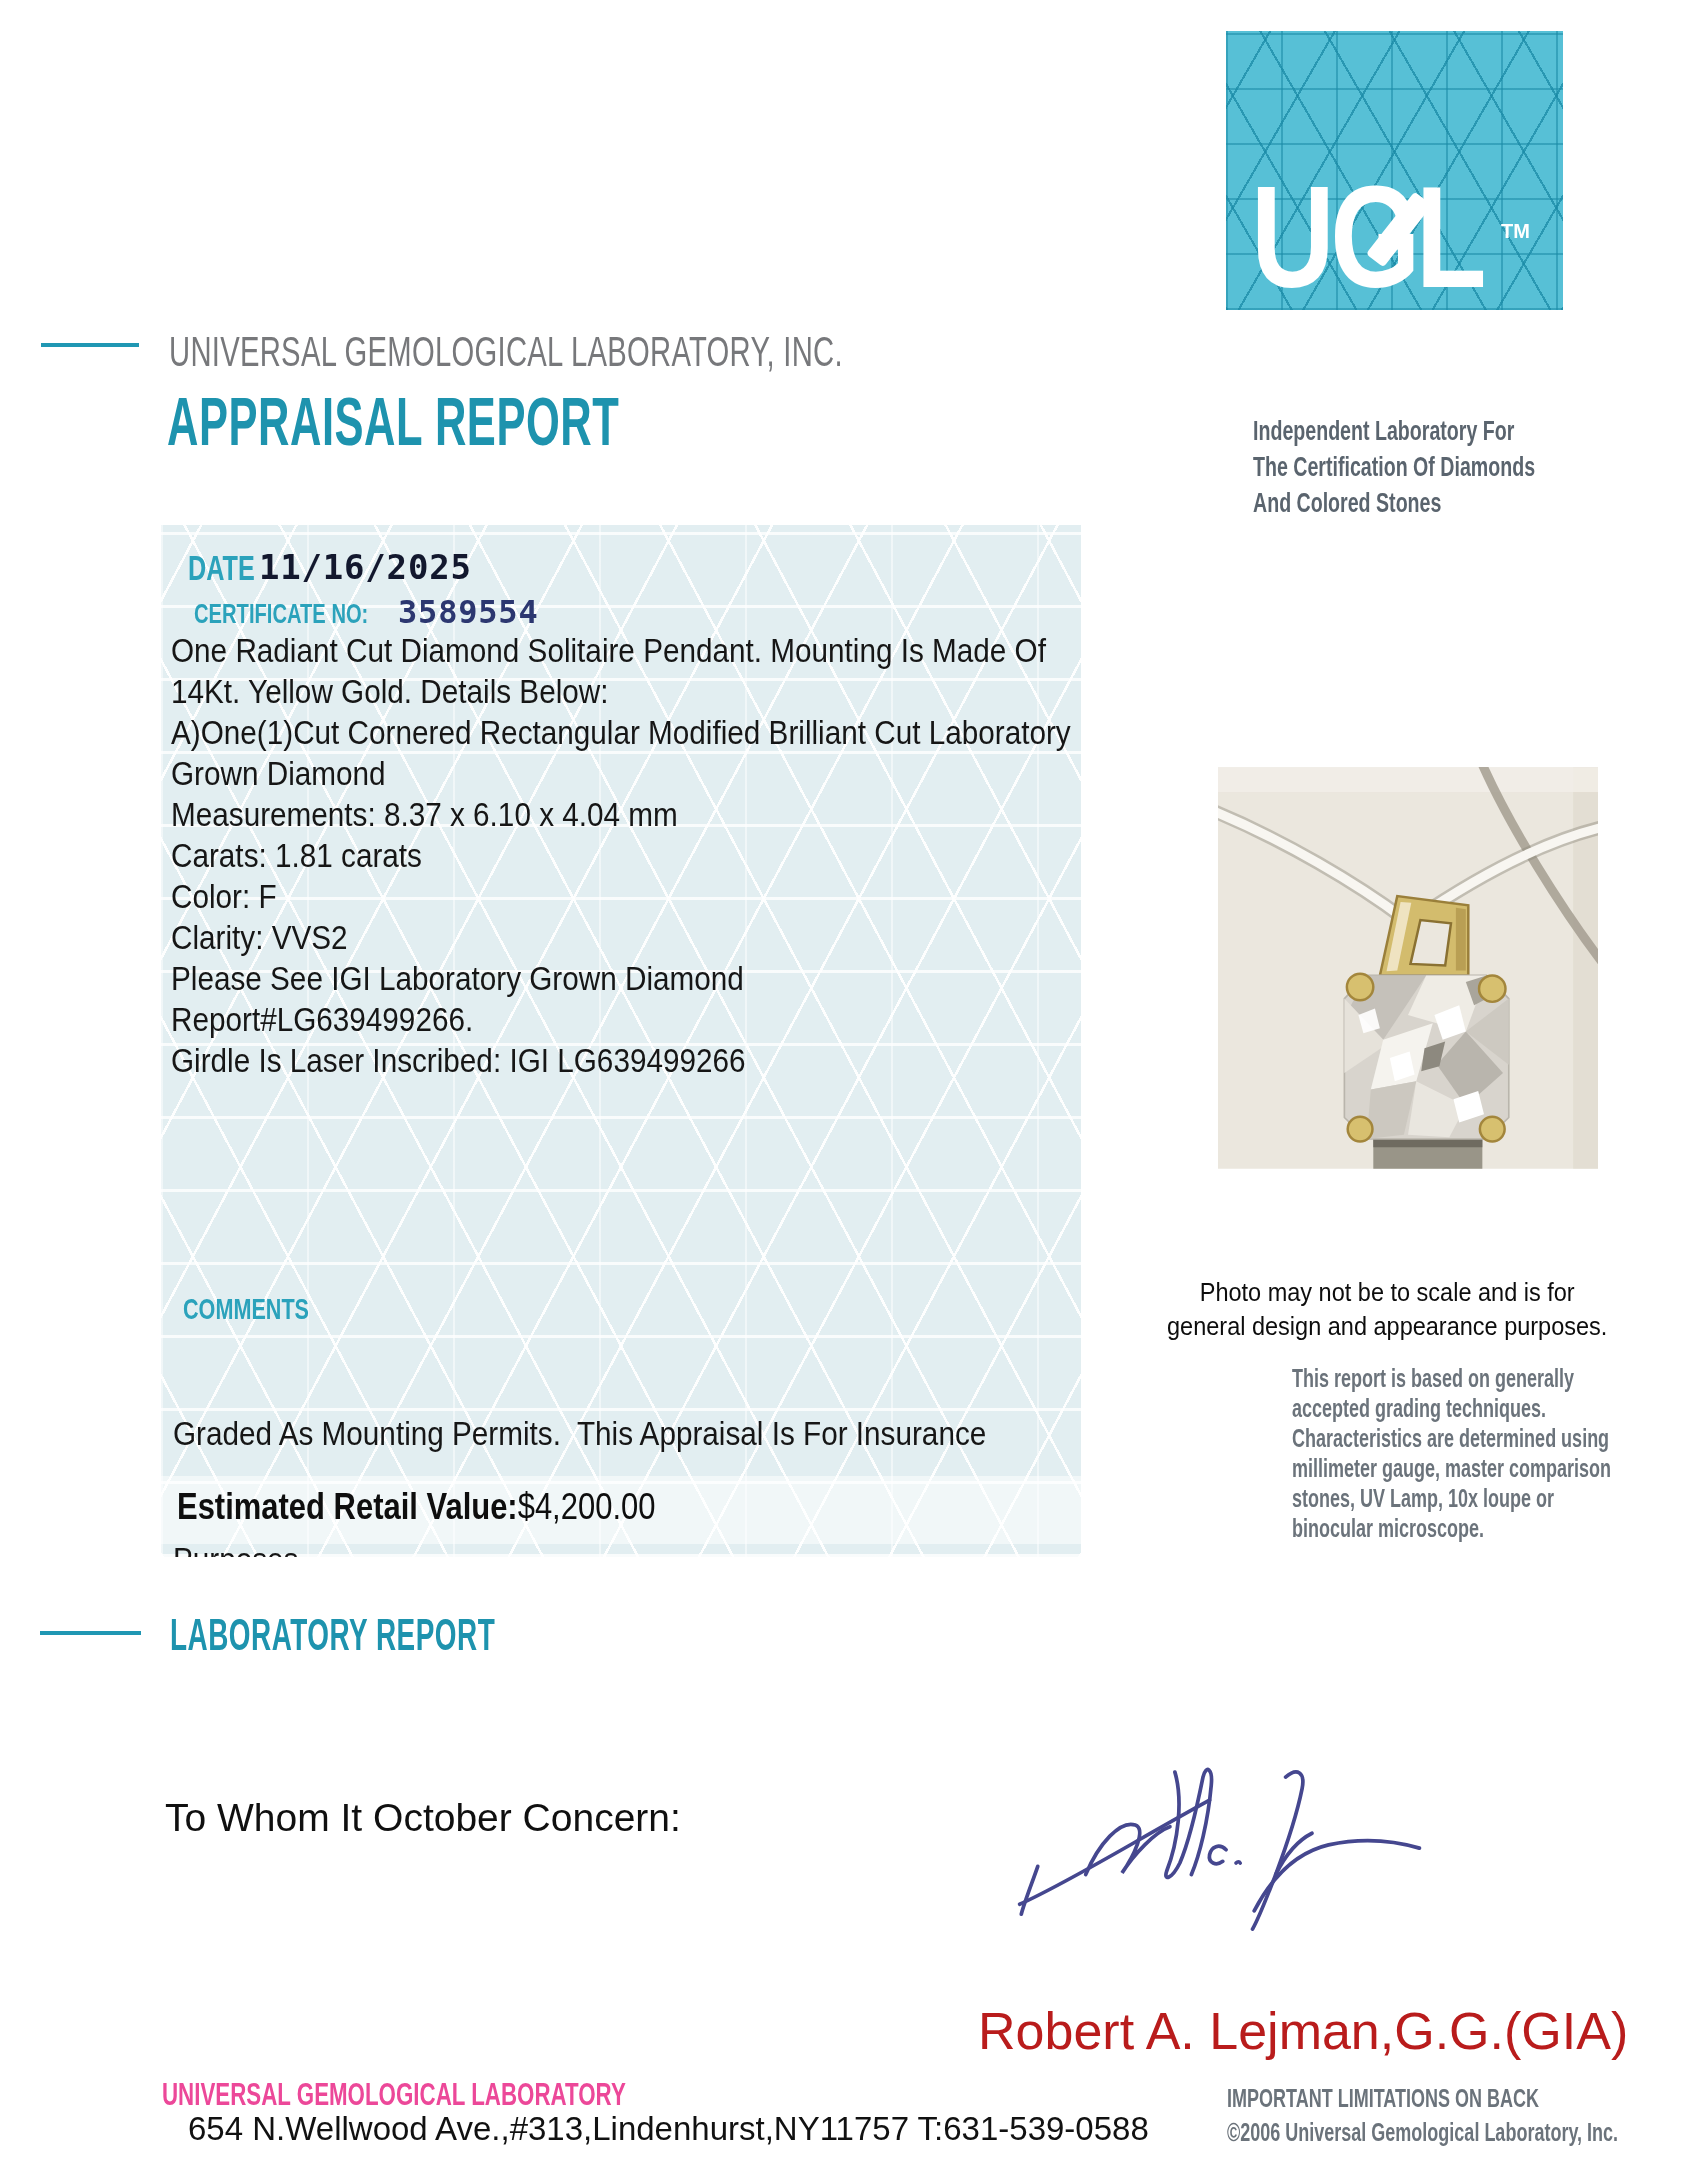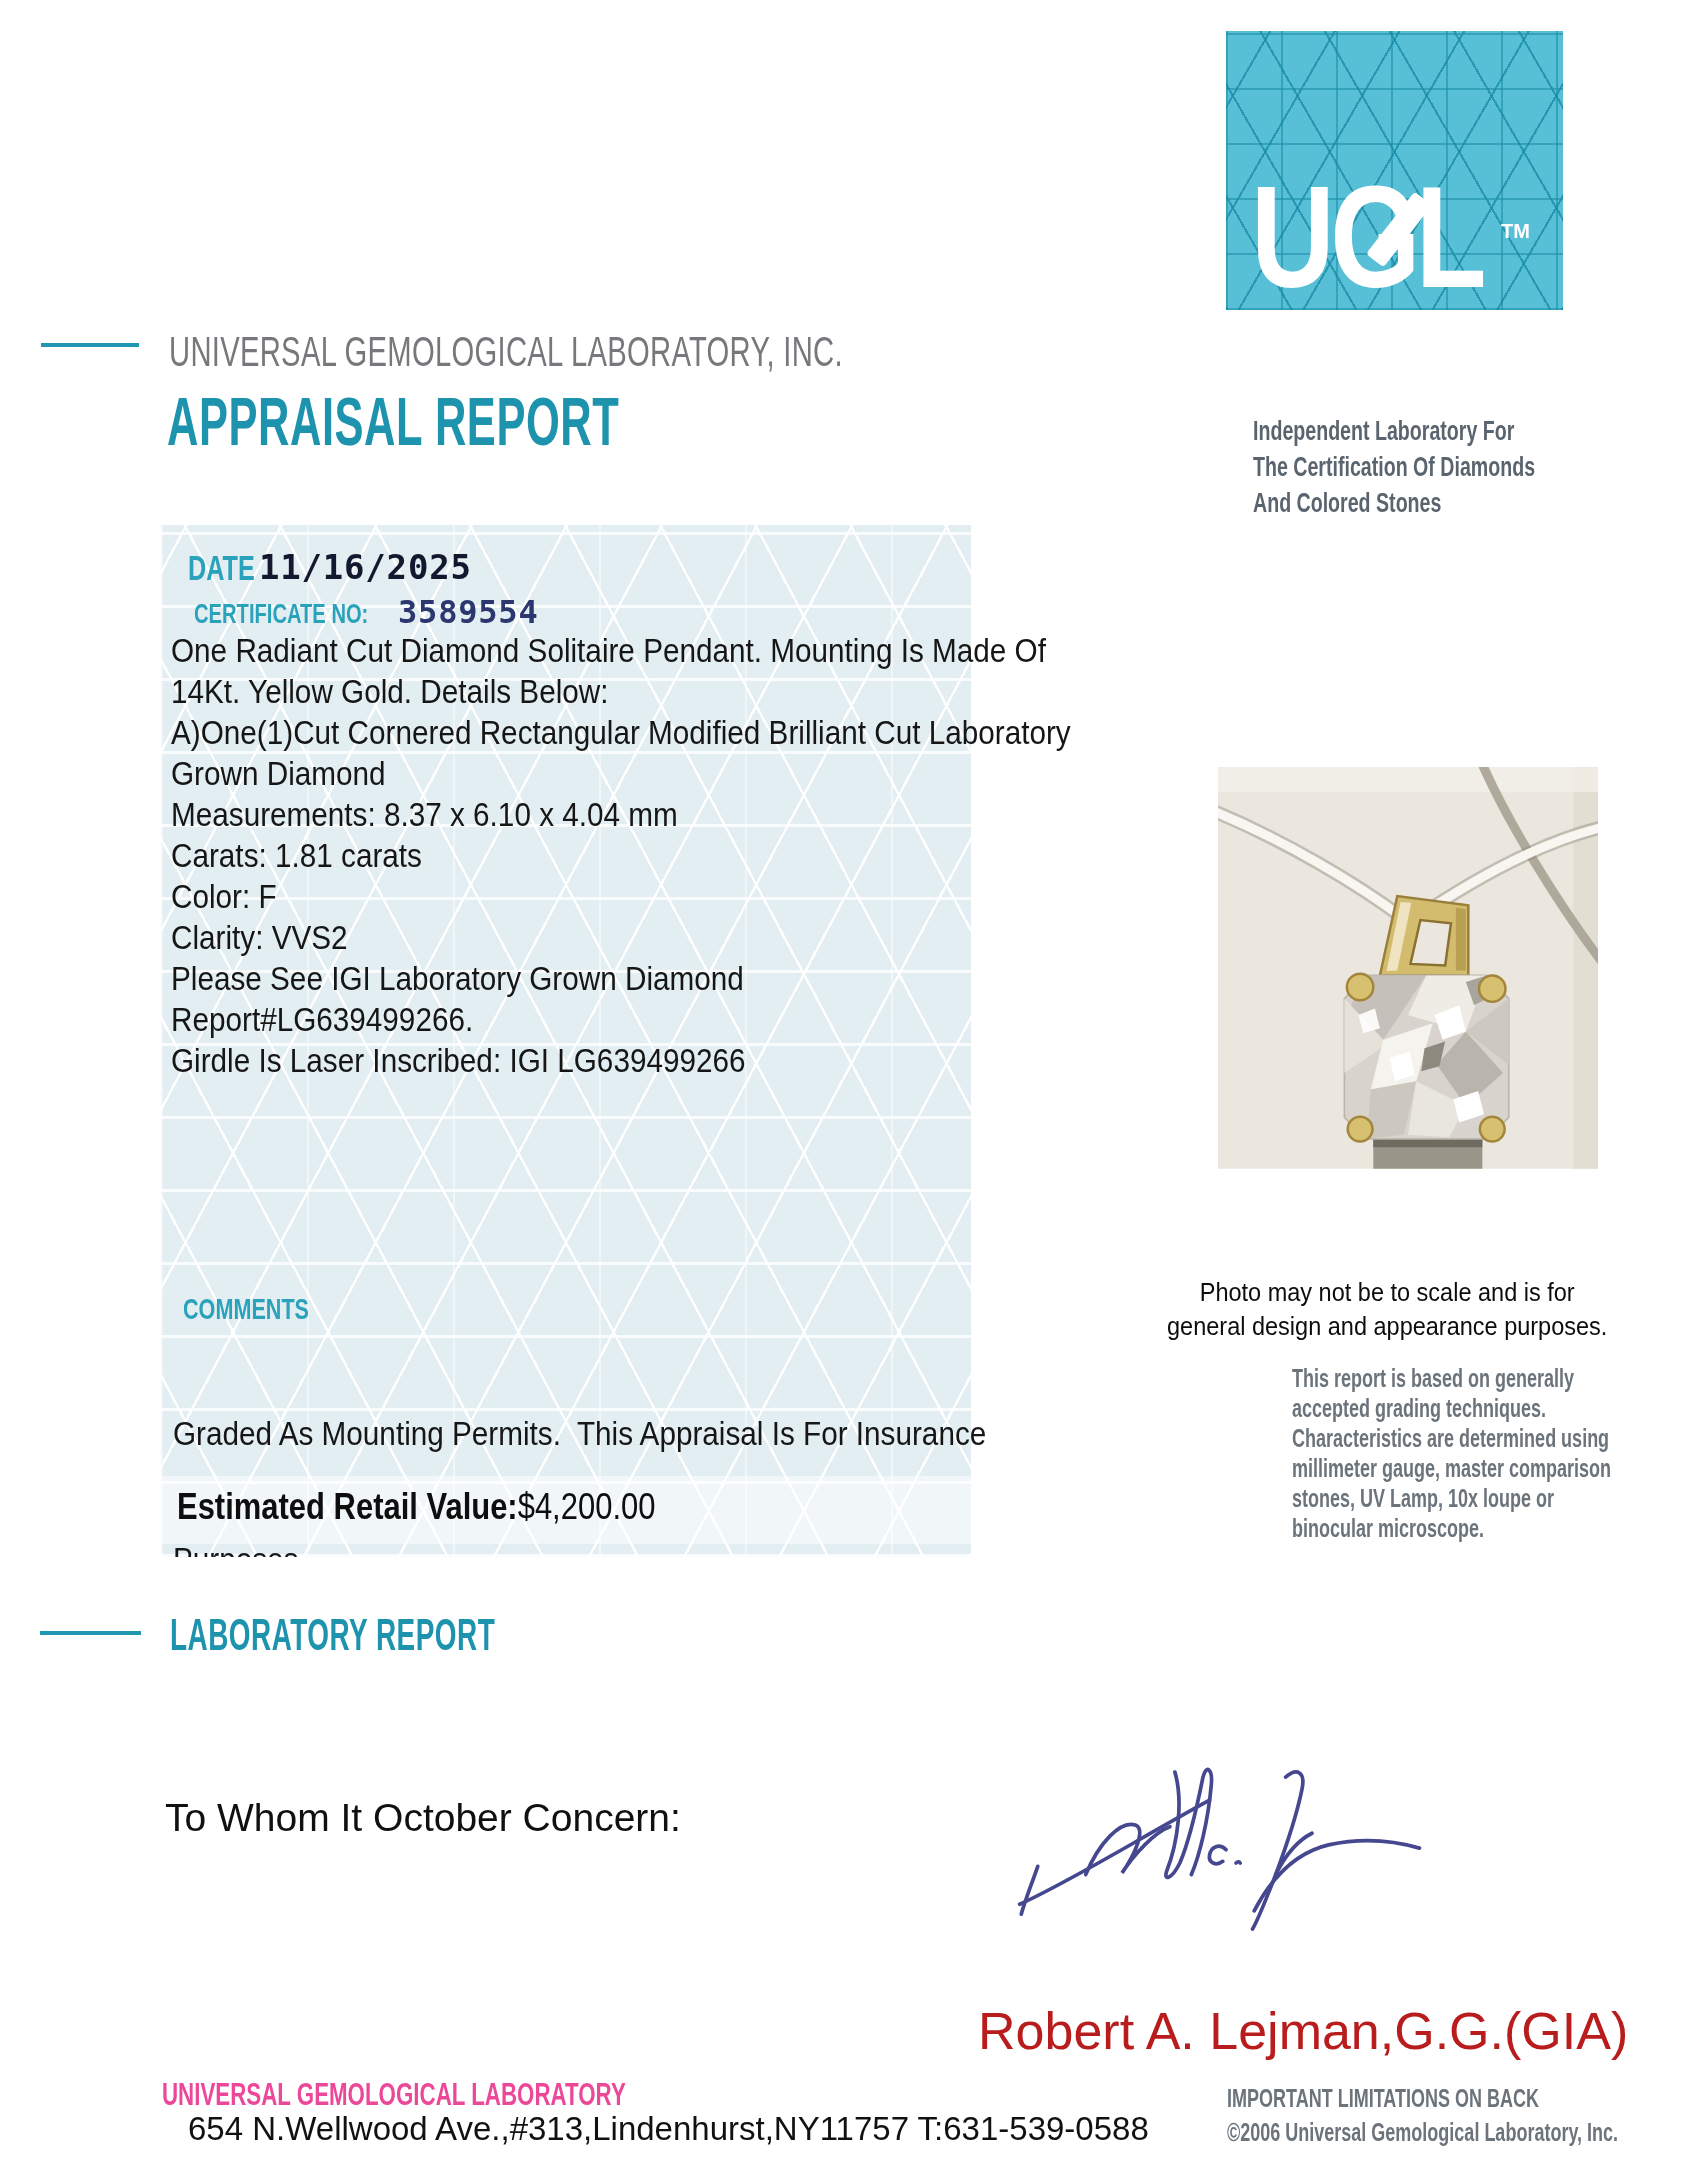--- a/index.html
+++ b/index.html
@@ -37,21 +37,21 @@
   #scope-accent {
     position:absolute; left:162px; top:159px; width:22px; height:79px;
     background:#ffffff; border-radius:4.1px; transform:rotate(38deg);
   }
   #tm-mark { position:absolute; left:275px; top:189px; font-size:20px; font-weight:bold; color:#ffffff; }
   #logo-tagline { left:1229px; top:413px; font-size:28px; font-weight:bold; color:#5a646e; line-height:36px;margin-left:24px; }
   #logo-tagline .cond { transform:scaleX(0.70); }
 
   
   #cert-box {
-    left:161px; top:525px; width:810px; height:1032px;
+    left:161px; top:525px; width:920px; height:1032px;
     background-color:#e2eef1;
     background-image:
       repeating-linear-gradient(62deg,  rgba(255,255,255,.95) 0 2.5px, rgba(255,255,255,0) 2.5px 84px),
       repeating-linear-gradient(-62deg, rgba(255,255,255,.95) 0 2.5px, rgba(255,255,255,0) 2.5px 84px),
       repeating-linear-gradient(0deg,   rgba(255,255,255,.80) 0 2.5px, rgba(255,255,255,0) 2.5px 73px),
       repeating-linear-gradient(90deg,  rgba(255,255,255,.50) 0 1.7px, rgba(255,255,255,0) 1.7px 146px);
     clip-path:polygon(0 0, 957px 0, 1007px 52px, 1007px 1032px, 0 1032px);
   }
   #retail-highlight { position:absolute; left:0; top:951px; width:100%; height:68px; background:rgba(255,255,255,.5); }
   .teal-label { position:absolute; font-weight:bold; color:#2ba2bb; }

